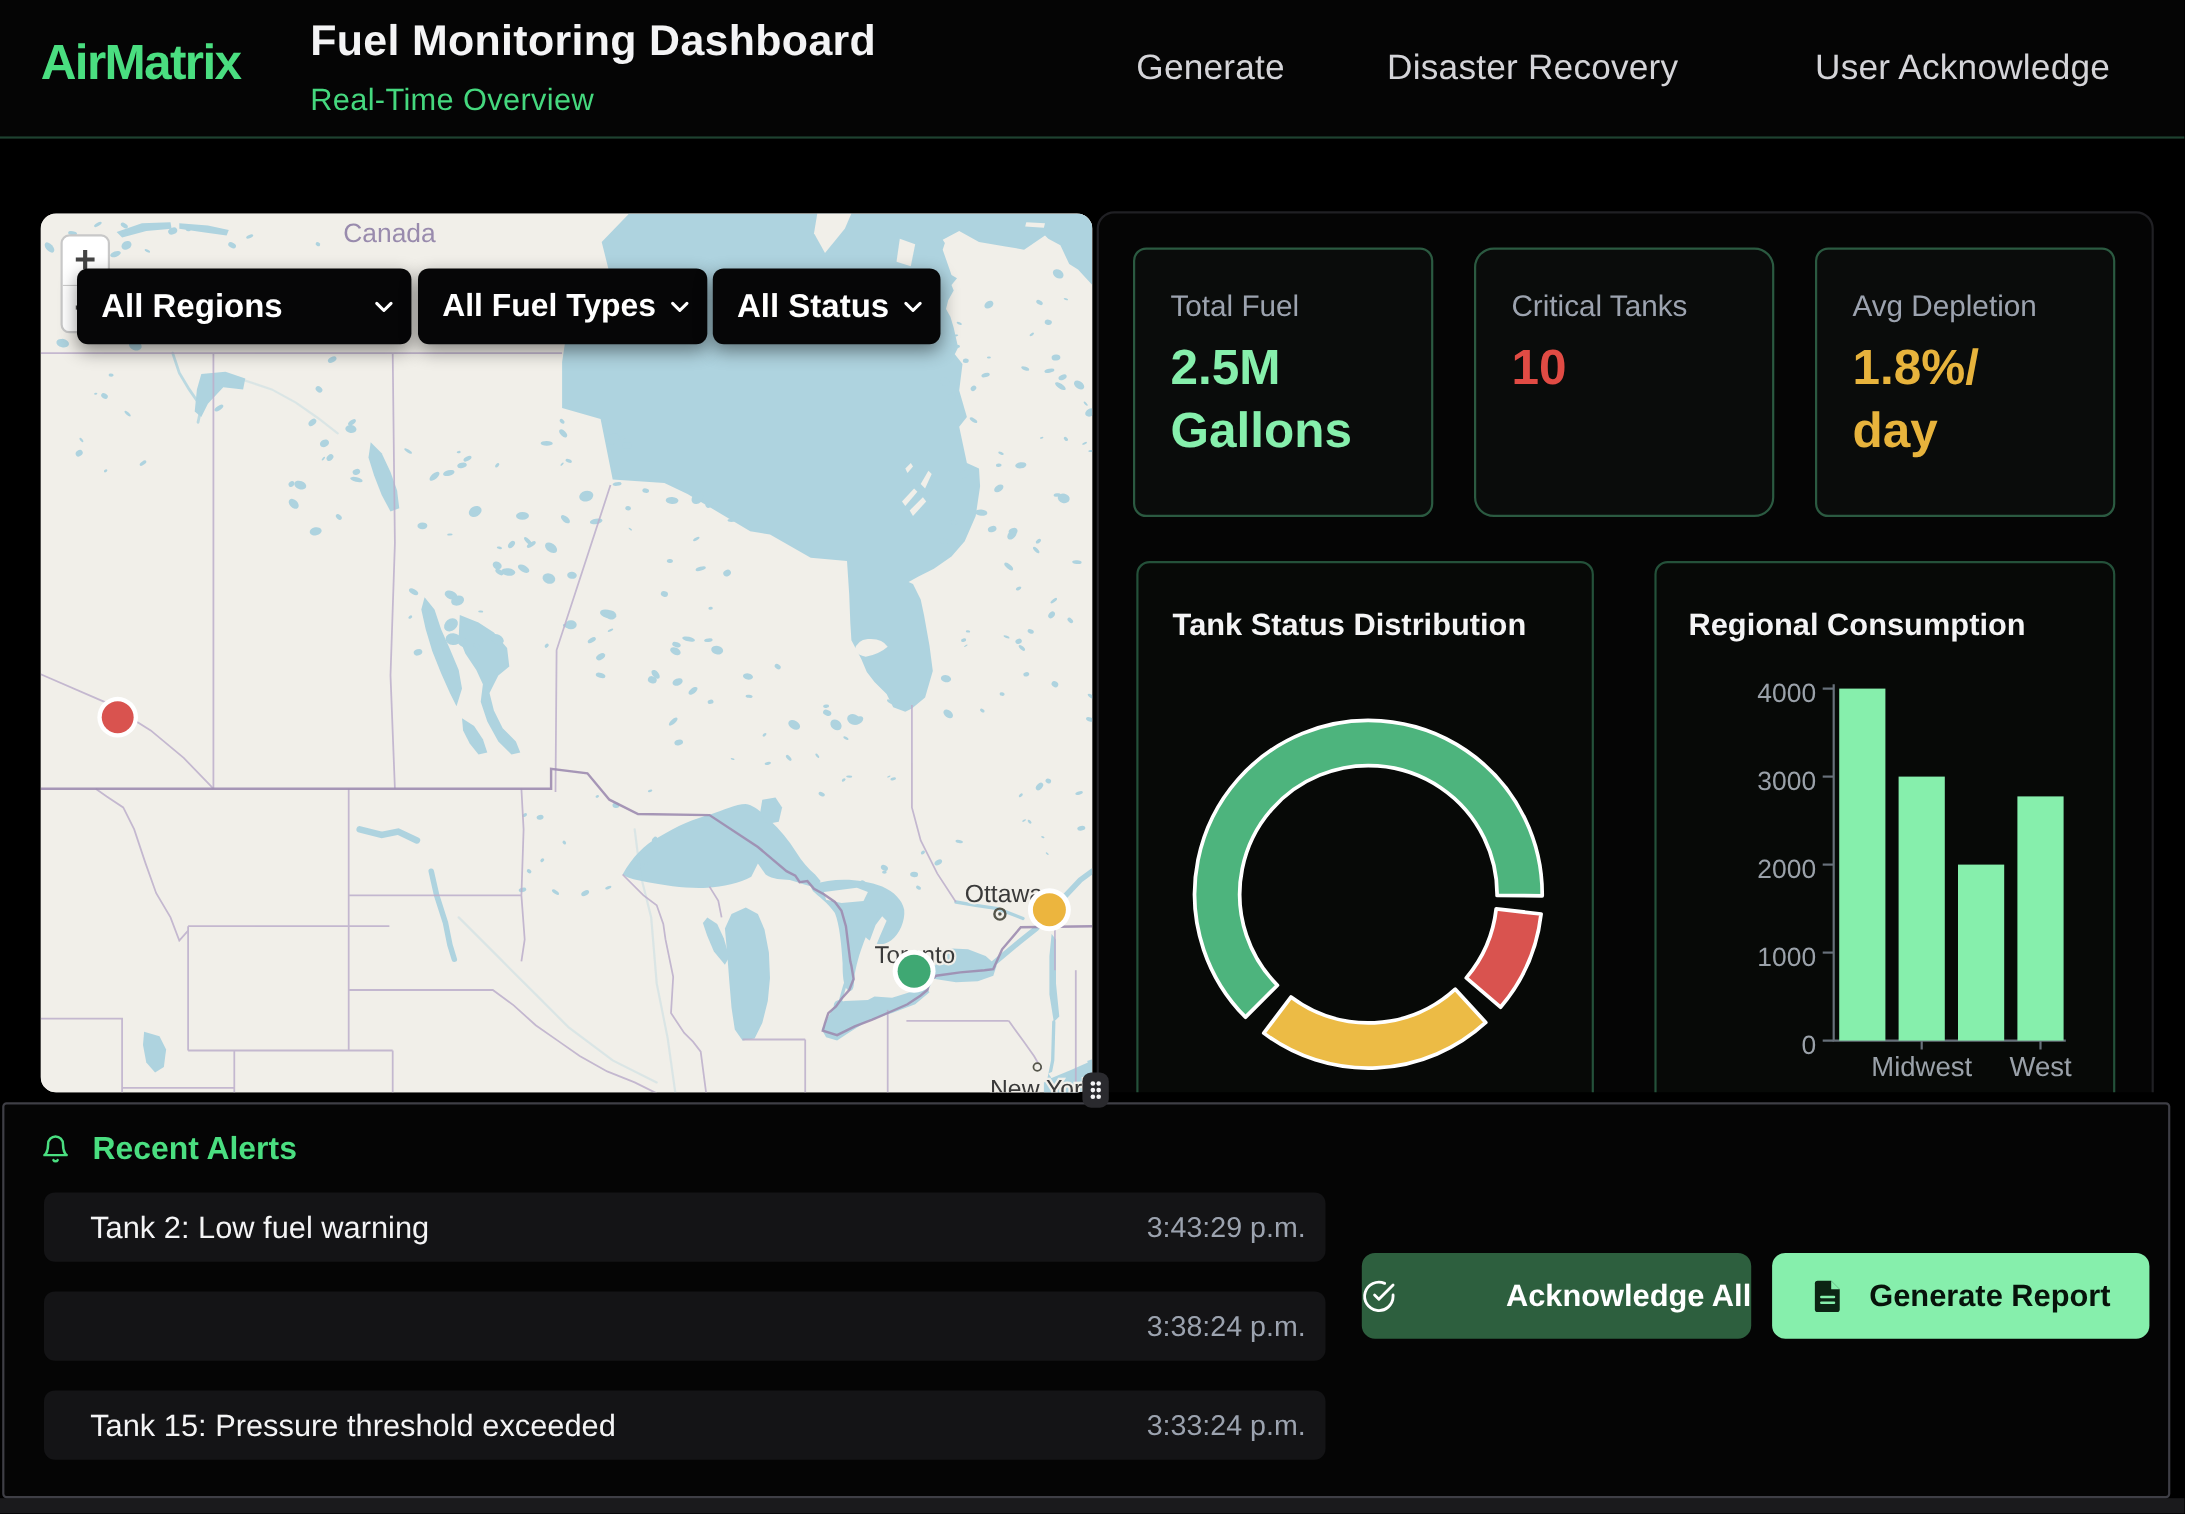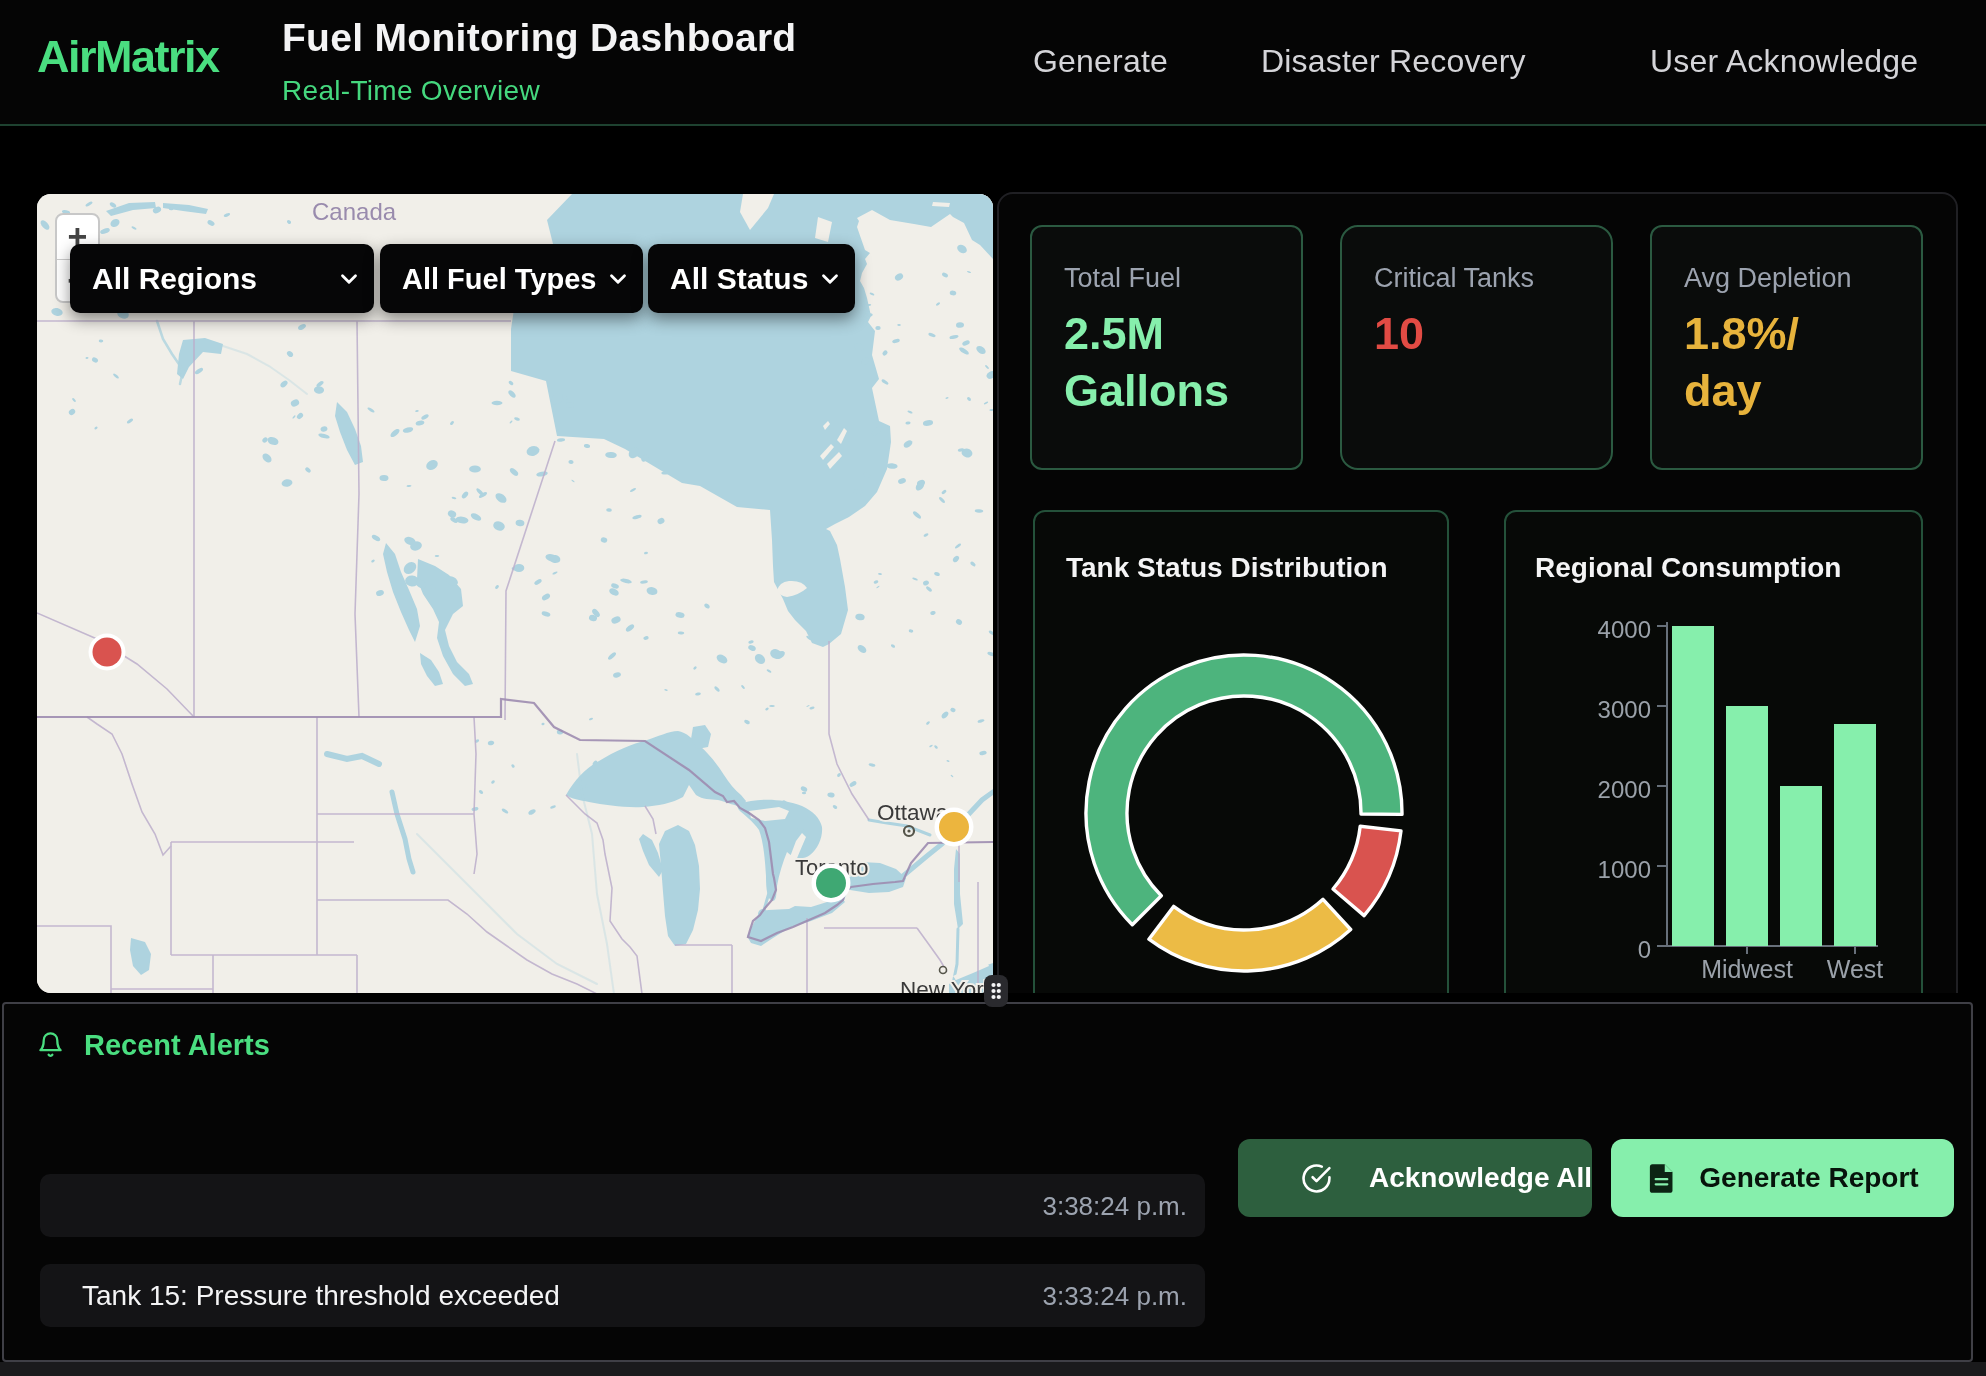--- a/index.html
+++ b/index.html
@@ -455,28 +455,32 @@
       </svg>
   </div>
 </div>
 
 <div class="abs" style="left:2px;top:1002px;width:1971px;height:360px;background:#050505;border:2px solid #3f3f46;border-radius:4px">
   <div class="abs" style="left:33px;top:27px;line-height:0"><svg width="27" height="27" viewBox="0 0 24 24" fill="none" stroke="#4ade80" stroke-width="2" stroke-linecap="round" stroke-linejoin="round">
         <path d="M6 8a6 6 0 0 1 12 0c0 7 3 9 3 9H3s3-2 3-9"></path>
         <path d="M10.3 21a1.94 1.94 0 0 0 3.4 0"></path>
       </svg></div>
   <div class="abs" style="left:80px;top:25px;font-size:29px;font-weight:bold;color:#4ade80">Recent Alerts</div>
+  <div style="position:absolute;left:36px;top:80px;width:1165px;height:63px;background:#141416;border-radius:10px">
+      <span style="position:absolute;left:42px;top:50%;transform:translateY(-50%);font-size:28px;color:#f4f4f5">Tank 2: Low fuel warning</span>
+      <span style="position:absolute;right:18px;top:50%;transform:translateY(-50%);font-size:26px;color:#9ca3af">3:43:29 p.m.</span>
+    </div>
   <div style="position:absolute;left:36px;top:170px;width:1165px;height:63px;background:#141416;border-radius:10px">
       <span style="position:absolute;right:18px;top:50%;transform:translateY(-50%);font-size:26px;color:#9ca3af">3:38:24 p.m.</span>
     </div>
   <div style="position:absolute;left:36px;top:260px;width:1165px;height:63px;background:#141416;border-radius:10px">
       <span style="position:absolute;left:42px;top:50%;transform:translateY(-50%);font-size:28px;color:#f4f4f5">Tank 15: Pressure threshold exceeded</span>
       <span style="position:absolute;right:18px;top:50%;transform:translateY(-50%);font-size:26px;color:#9ca3af">3:33:24 p.m.</span>
     </div>
-  <div class="abs" style="left:1234px;top:135px;width:354px;height:78px;background:#2d5f3e;border-radius:12px;display:flex;align-items:center;justify-content:flex-end;gap:37px">
+  <div class="abs" style="left:1234px;top:135px;width:354px;height:78px;background:#2d5f3e;border-radius:12px;display:flex;align-items:center;justify-content:space-between;gap:37px">
     <span style="line-height:0"><svg width="31" height="31" viewBox="0 0 24 24" fill="none" stroke="#ffffff" stroke-width="2" stroke-linecap="round" stroke-linejoin="round">
           <path d="M22 11.08V12a10 10 0 1 1-5.93-9.14"></path>
           <path d="M22 4 12 14.01l-3-3"></path>
         </svg></span>
     <span style="font-size:28px;font-weight:bold;color:#fff">Acknowledge All</span>
   </div>
   <div class="abs" style="left:1607px;top:135px;width:343px;height:78px;background:#86efac;border-radius:12px;display:flex;align-items:center;justify-content:center;gap:22px">
     <span style="line-height:0"><svg width="31" height="31" viewBox="0 0 24 24">
           <path d="M5 1h9.5L20.5 7v14a2 2 0 0 1-2 2h-13.5a2 2 0 0 1-2-2V3a2 2 0 0 1 2-2z" fill="#0c2414"></path>
           <path d="M14.5 1v6h6z" fill="#86efac"></path>

